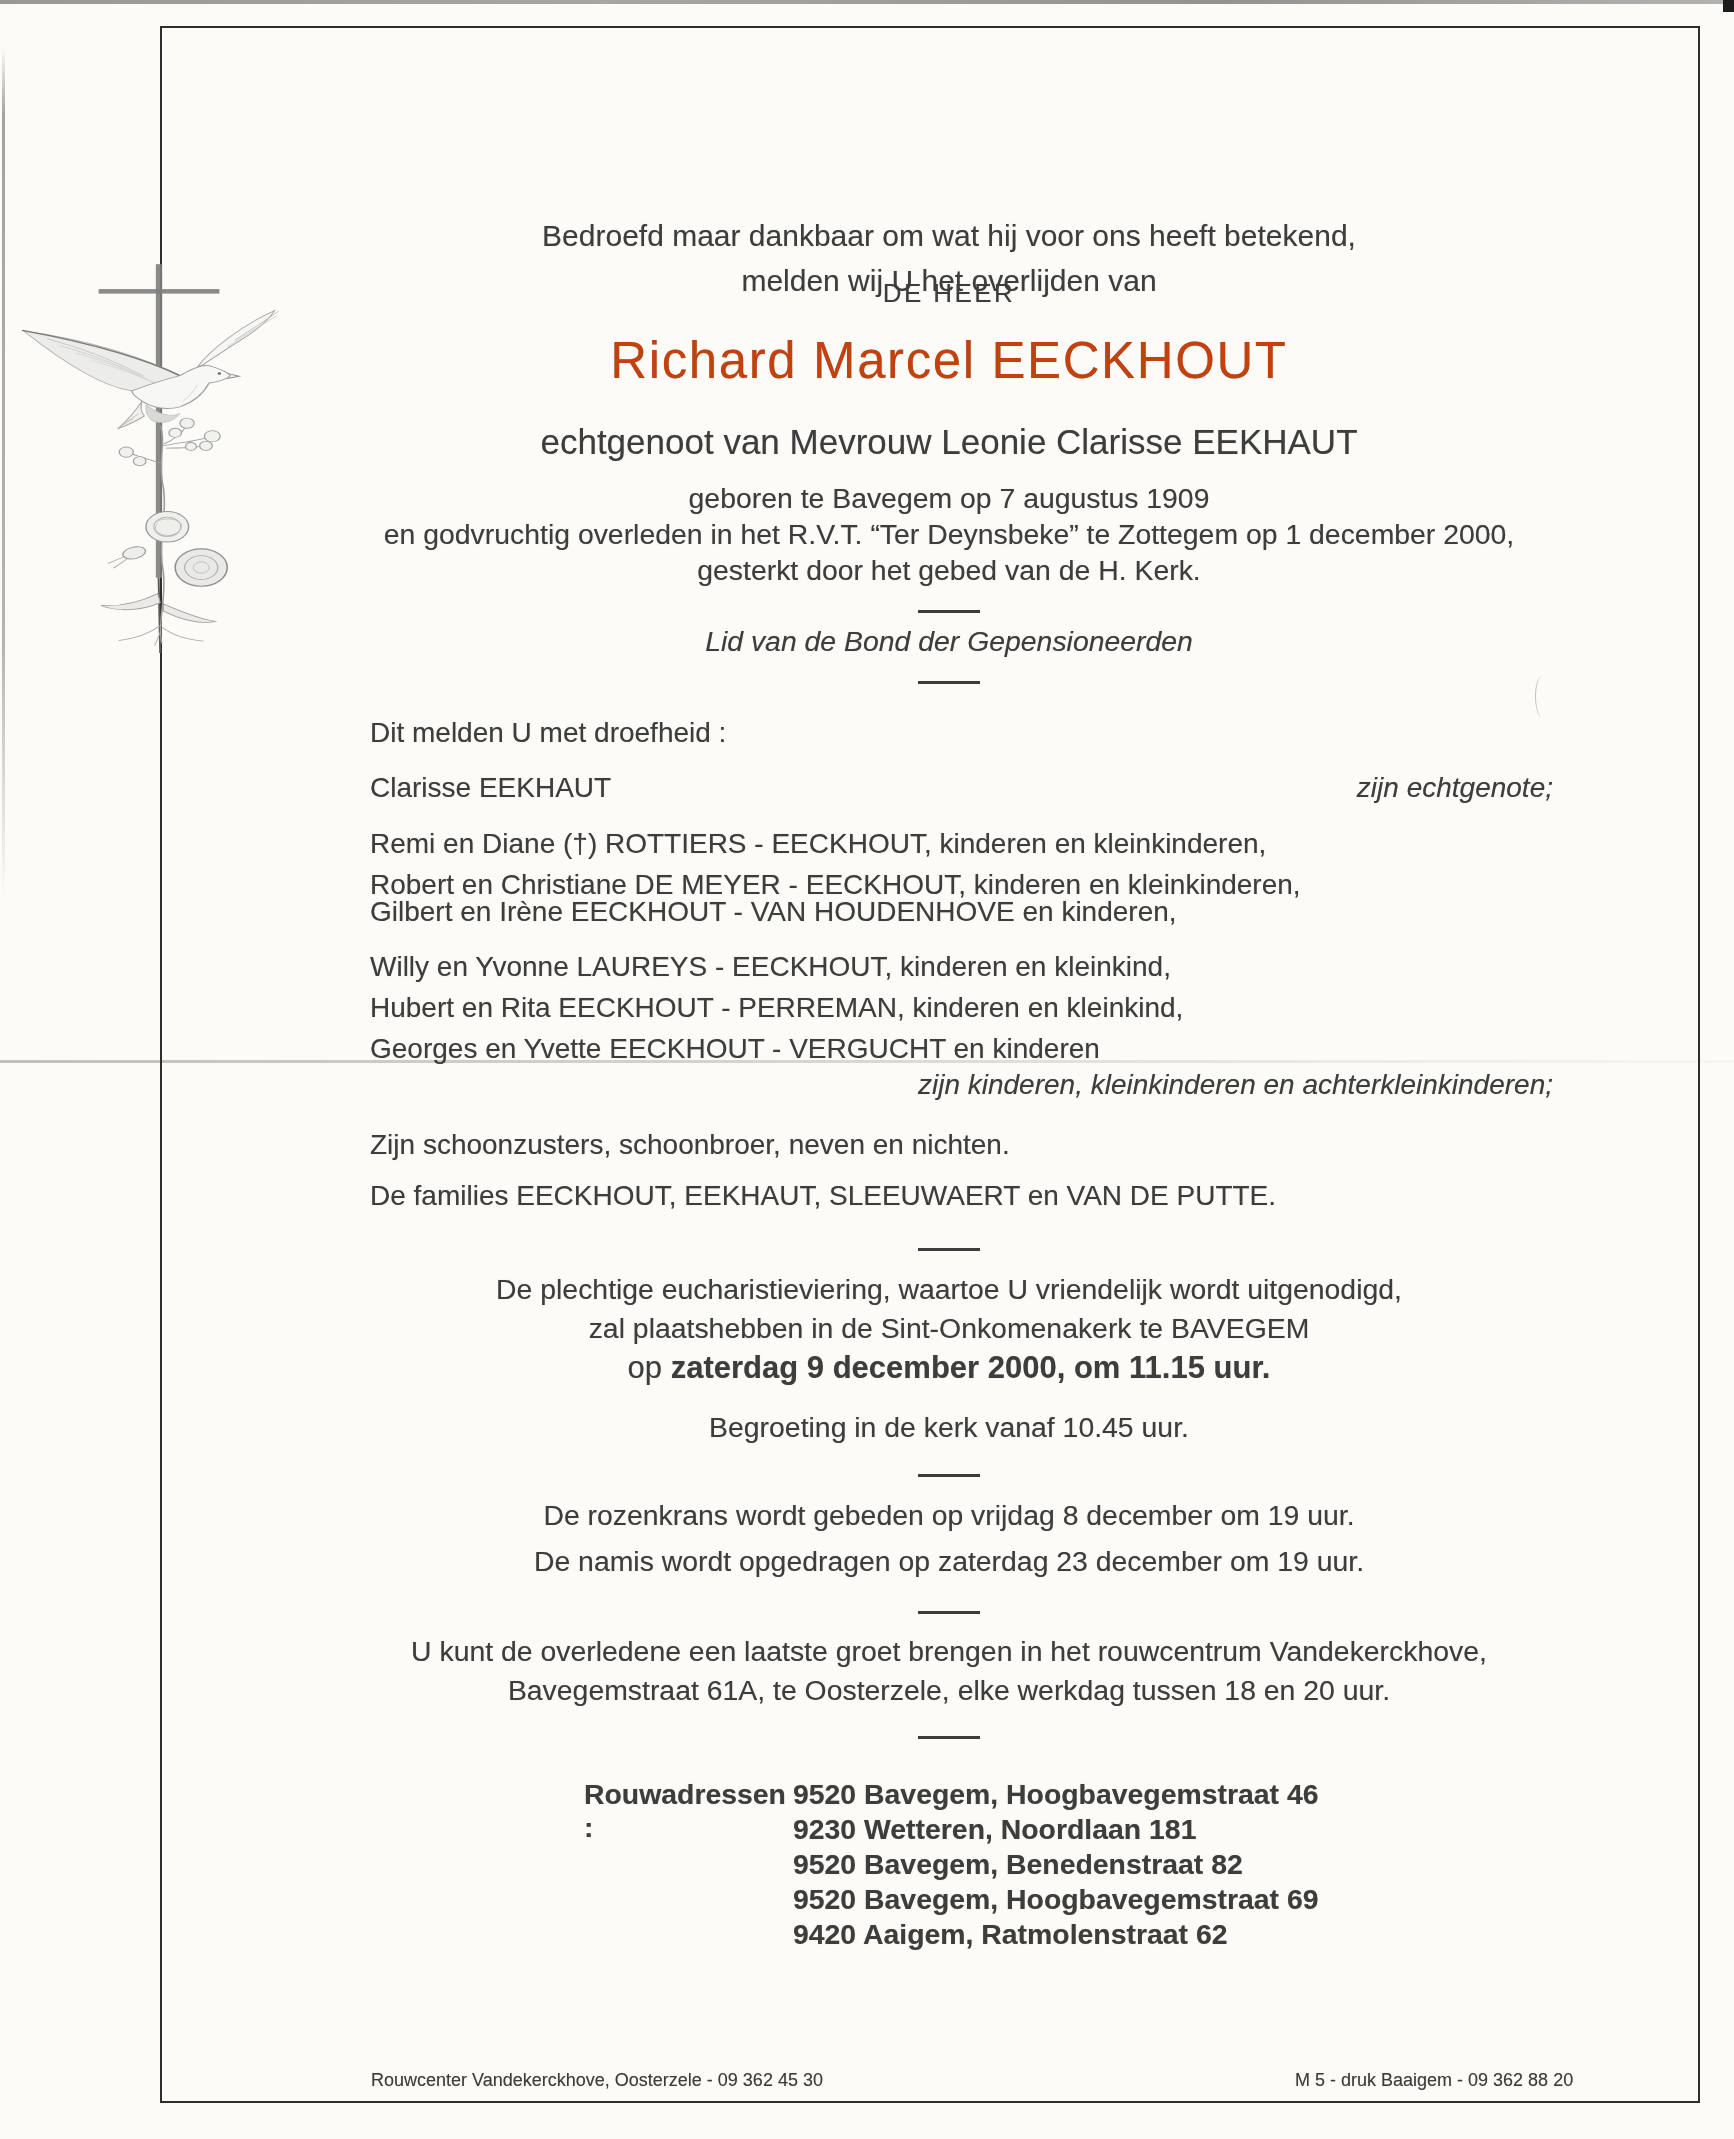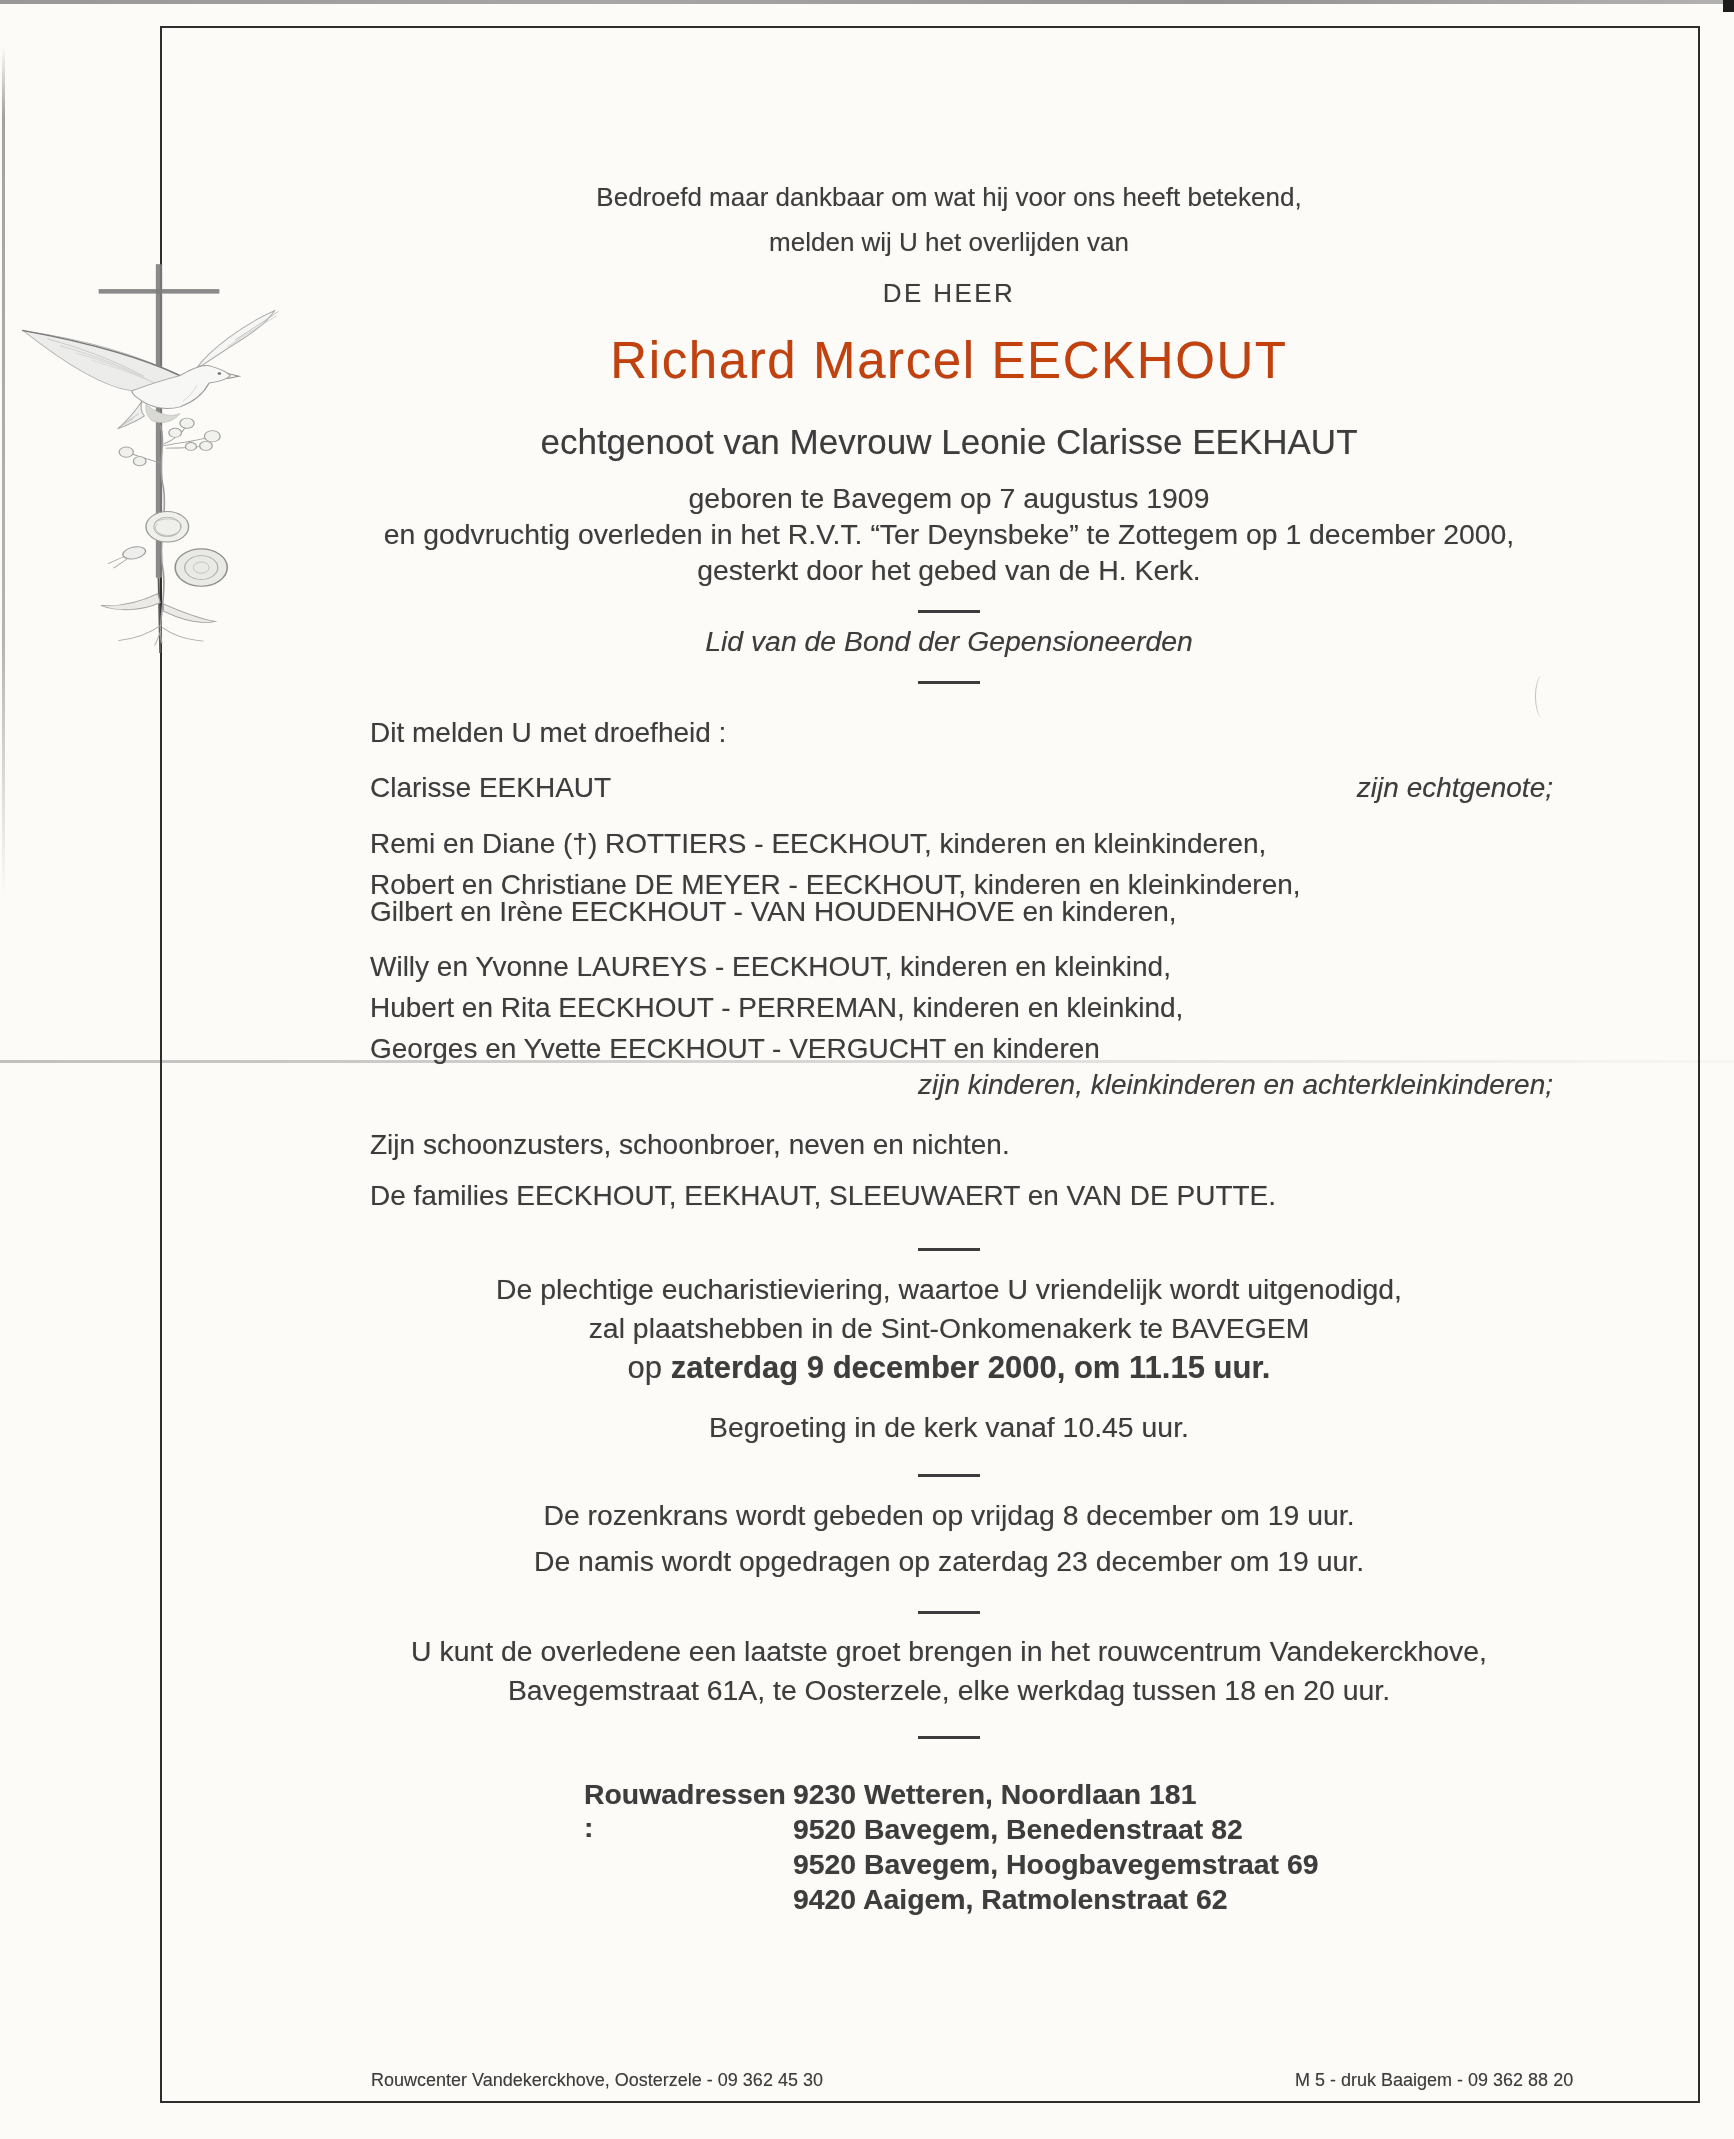--- a/index.html
+++ b/index.html
@@ -22,21 +22,21 @@
   .scan-paren{position:absolute;left:1535px;top:676px;width:12.6px;height:41px;
     border-left:1.6px solid rgba(120,120,120,.45);border-radius:50% / 50%;}
   
   .frame{position:absolute;left:160px;top:26px;width:1540px;height:2077px;
     border:2.4px solid #2e2e2e;box-sizing:border-box;}
   
   .t{position:absolute;line-height:1.15;white-space:nowrap;}
   .center{left:180px;right:16px;text-align:center;}
   .leftcol{left:370px;}
   .rightcol{right:181px;text-align:right;}
-  .fs-intro{font-size:26px;}
+  .fs-intro{font-size:30px;margin-top:36px;}
   .fs-heer{font-size:26px;letter-spacing:2.4px;}
   .fs-name{font-size:51px;letter-spacing:1.6px;color:#c2410c;}
   .fs-spouse{font-size:35px;}
   .fs-body{font-size:28.4px;}
   .fs-list{font-size:28px;}
   .fs-addr{font-size:28.4px;font-weight:bold;}
   .fs-foot{font-size:18px;}
   .it{font-style:italic;}
   .bold{font-weight:bold;}
   .soft{text-shadow:0 0 0.8px rgba(70,70,70,.45);}
@@ -182,20 +182,21 @@
   <div class="divider" style="top:1603px"><span></span></div>
 
   <div class="t center fs-body soft" style="top:1635px">U kunt de overledene een laatste groet brengen in het rouwcentrum Vandekerckhove,</div>
   <div class="t center fs-body soft" style="top:1674px">Bavegemstraat 61A, te Oosterzele, elke werkdag tussen 18 en 20 uur.</div>
 
   <div class="divider" style="top:1728px"><span></span></div>
 
   <div class="addr-block">
     <div class="addr-label fs-addr soft">Rouwadressen :</div>
     <div class="addr-lines fs-addr soft">
+      <div>9520 Bavegem, Hoogbavegemstraat 46</div>
       <div>9230 Wetteren, Noordlaan 181</div>
       <div>9520 Bavegem, Benedenstraat 82</div>
       <div>9520 Bavegem, Hoogbavegemstraat 69</div>
       <div>9420 Aaigem, Ratmolenstraat 62</div>
     </div>
   </div>
 
   <div class="t fs-foot soft" style="left:371px;top:2070px">Rouwcenter Vandekerckhove, Oosterzele - 09 362 45 30</div>
   <div class="t fs-foot soft" style="left:1295px;top:2070px">M 5 - druk Baaigem - 09 362 88 20</div>
 

